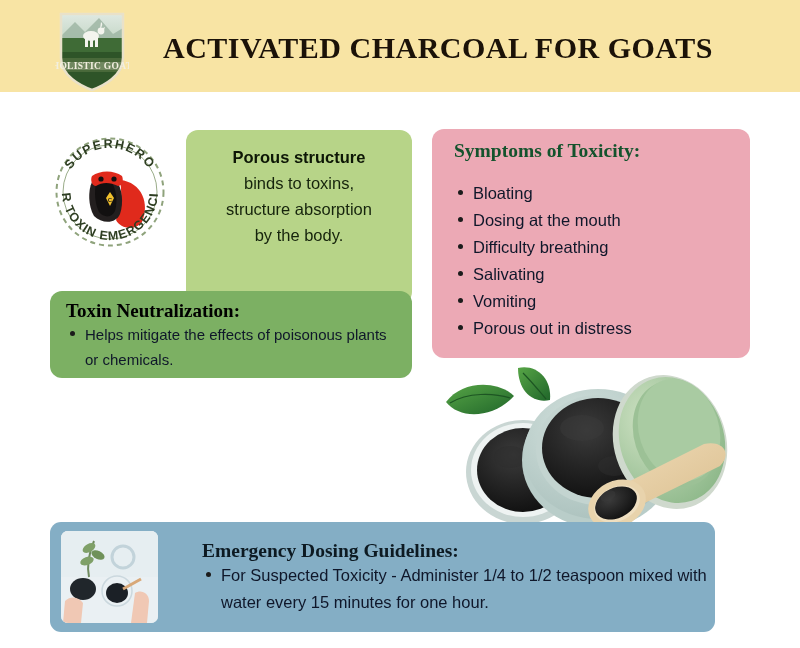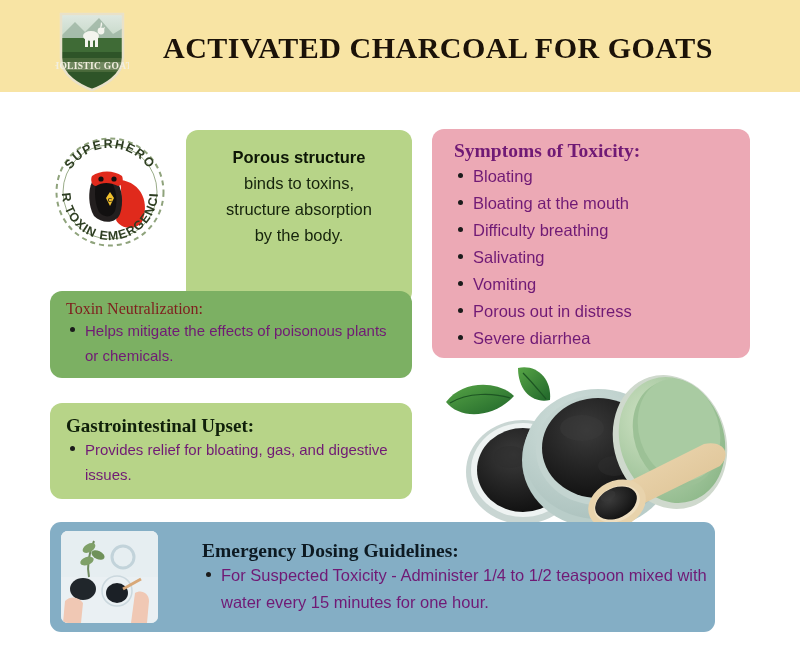--- a/index.html
+++ b/index.html
@@ -70,35 +70,35 @@
   .card-pink {
     left: 432px; top: 129px;
     width: 318px; height: 229px;
     background: #eca9b5;
     padding: 11px 10px 0 22px;
   }
   .card-pink .heading {
     font-family: "Liberation Serif", serif;
     font-weight: bold;
     font-size: 19.5px;
-    color: #701a75;
-    margin-bottom: 1px;
+    color: #14532d;
+    margin-bottom: 18px;
   }
 
   .card-toxin {
     left: 50px; top: 291px;
     width: 362px; height: 87px;
     background: #7cb063;
     padding: 9px 10px 0 16px;
   }
   .card-toxin .heading {
     font-family: "Liberation Serif", serif;
-    font-weight: normal;
-    font-size: 16px;
-    color: #7f1d1d;
+    font-weight: bold;
+    font-size: 19px;
+    color: #000000;
   }
 
   .card-gi {
     left: 50px; top: 403px;
     width: 362px; height: 96px;
     background: #b7d488;
     padding: 12px 10px 0 16px;
   }
   .card-gi .heading {
     font-family: "Liberation Serif", serif;
@@ -133,21 +133,21 @@
   }
 
   
   ul.bul {
     list-style: none;
     margin: 0; padding: 0;
   }
   ul.bul li {
     position: relative;
     padding-left: 19px;
-    color: #701a75;
+    color: #0f172a;
   }
   ul.bul li::before {
     content: "";
     position: absolute;
     left: 4px; top: 0.62em;
     width: 5px; height: 5px;
     border-radius: 50%;
     background: #1b1b1b;
   }
   .pink-list li {
@@ -260,42 +260,35 @@
       <span>binds to toxins,</span><br>
       <span>structure absorption</span><br>
       <span>by the body.</span>
     </div>
   </div>
 
   <div class="card card-pink">
     <div class="heading">Symptoms of Toxicity:</div>
     <ul class="bul pink-list">
       <li>Bloating</li>
-      <li>Bloating at the mouth</li>
+      <li>Dosing at the mouth</li>
       <li>Difficulty breathing</li>
       <li>Salivating</li>
       <li>Vomiting</li>
       <li>Porous out in distress</li>
-      <li>Severe diarrhea</li>
     </ul>
   </div>
 
   <div class="card card-toxin">
     <div class="heading">Toxin Neutralization:</div>
     <ul class="bul green-list">
       <li>Helps mitigate the effects of poisonous plants or chemicals.</li>
     </ul>
   </div>
 
-  <div class="card card-gi">
-    <div class="heading">Gastrointestinal Upset:</div>
-    <ul class="bul green-list">
-      <li>Provides relief for bloating, gas, and digestive issues.</li>
-    </ul>
-  </div>
 
   <div class="photo">
     <svg width="330" height="172" viewBox="0 0 330 172">
       <defs>
         <radialGradient id="lidG" cx="35%" cy="30%" r="75%">
           <stop offset="0%" stop-color="#cfe2c4"></stop>
           <stop offset="100%" stop-color="#8fb98b"></stop>
         </radialGradient>
         <radialGradient id="jarG" cx="40%" cy="30%" r="80%">
           <stop offset="0%" stop-color="#d4e2de"></stop>

